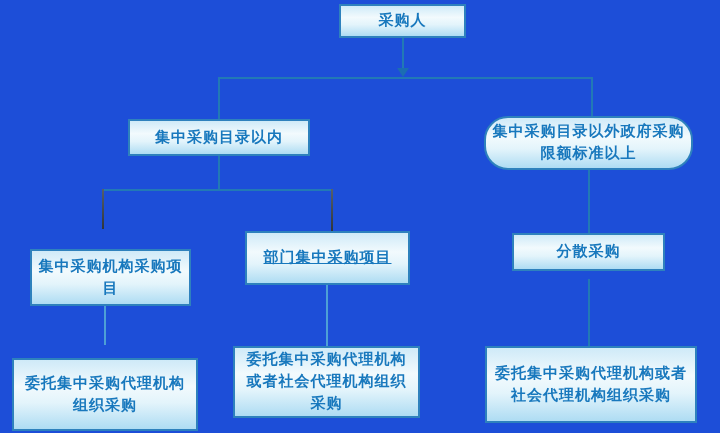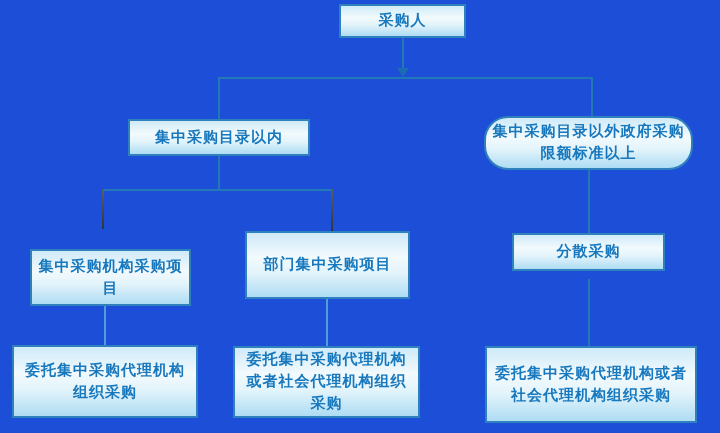--- a/index.html
+++ b/index.html
@@ -76,23 +76,23 @@
   <div class="line" style="left:588px; top:279px; width:2px; height:67px;"></div>
 
   <div class="node top" style="left:339px; top:4px; width:127px; height:34px;">采购人</div>
 
   <div class="node" style="left:128px; top:119px; width:182px; height:37px;">集中采购目录以内</div>
 
   <div class="node" style="left:484px; top:116px; width:209px; height:54px;border-radius:24px;">集中采购目录以外政府采购限额标准以上</div>
 
   <div class="node" style="left:30px; top:229px; width:161px; height:57px;margin-top:20px;">集中采购机构采购项目</div>
 
-  <div class="node" style="left:245px; top:231px; width:165px; height:68px;">部门集中采购项目</div>
+  <div class="node" style="left:245px; top:231px; width:165px; height:54px;text-decoration:underline;">部门集中采购项目</div>
 
   <div class="node" style="left:512px; top:233px; width:153px; height:38px;">分散采购</div>
 
-  <div class="node" style="left:12px; top:345px; width:186px; height:73px;font-family:Liberation Serif, serif;">委托集中采购代理机构组织采购</div>
+  <div class="node" style="left:12px; top:358px; width:186px; height:73px;font-family:Liberation Serif, serif;">委托集中采购代理机构组织采购</div>
 
   <div class="node" style="left:233px; top:346px; width:187px; height:72px;">委托集中采购代理机构或者社会代理机构组织采购</div>
 
   <div class="node" style="left:485px; top:346px; width:212px; height:77px;">委托集中采购代理机构或者社会代理机构组织采购</div>
 
 </div>
 
 </body></html>

